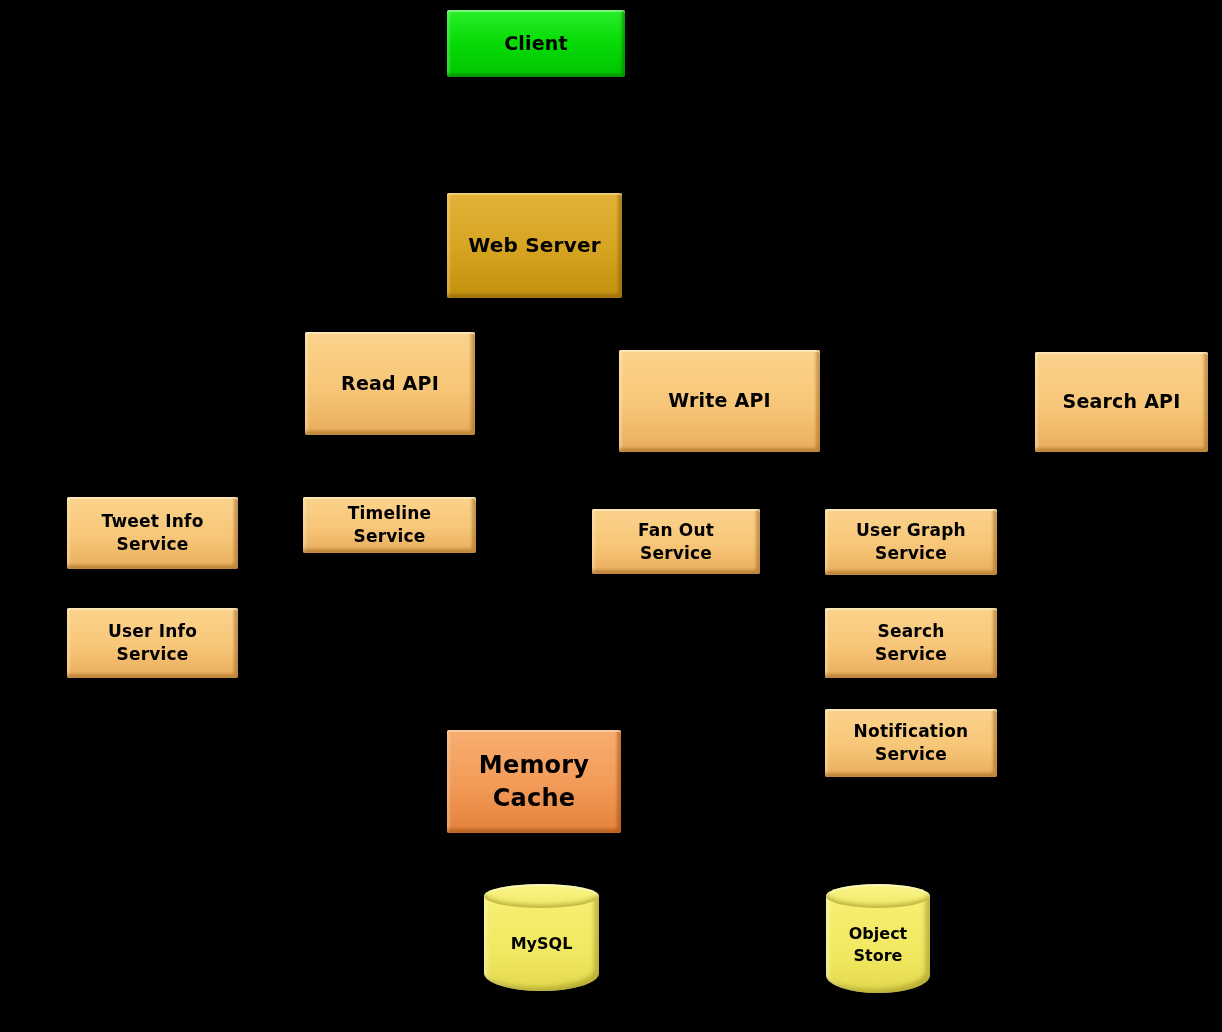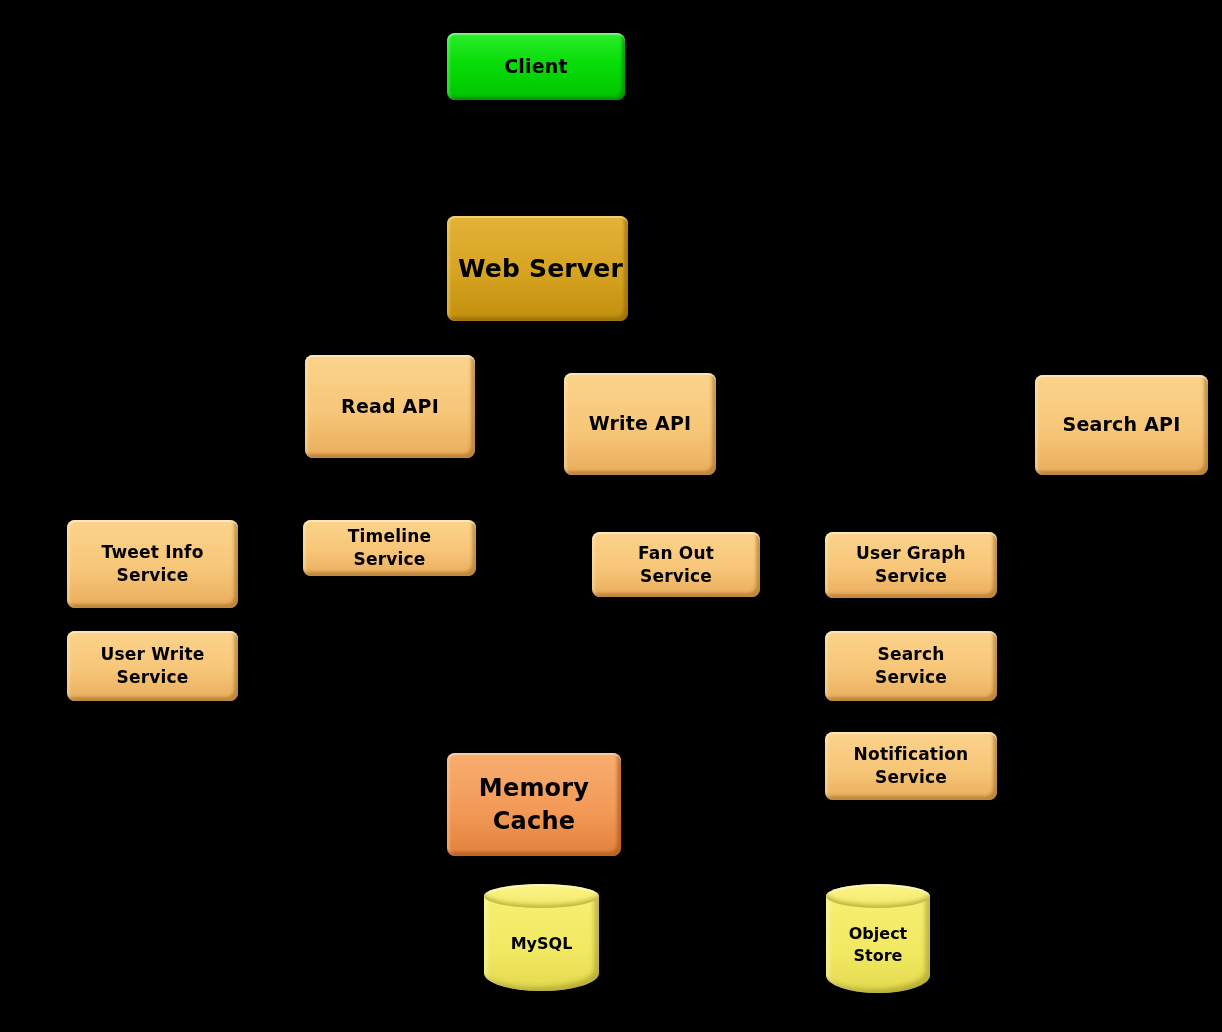--- a/index.html
+++ b/index.html
@@ -17,44 +17,42 @@
   }
   .node{
     position:absolute;
     display:flex;
     flex-direction:column;
     align-items:center;
     justify-content:center;
     text-align:center;
     font-weight:bold;
     color:#000000;
-    border-radius:8px;
+    border-radius:2px;
     letter-spacing:0.2px;
-    margin-top:23px;
   }
   .node .line{
     display:block;
     line-height:1.35;
   }
   
   .green{
     background:linear-gradient(180deg,#2bee2b 0%,#08dc08 45%,#00c400 100%);
     box-shadow:inset 0 2px 0 rgba(255,255,255,.35),
                inset -3px -3px 3px rgba(0,110,0,.55),
                inset 3px 0 2px rgba(190,255,190,.25);
     font-size:19px;
   }
   
   .gold{
     background:linear-gradient(180deg,#e3b238 0%,#d6a321 55%,#c3900e 100%);
     box-shadow:inset 0 2px 0 rgba(255,235,170,.5),
                inset -4px -4px 3px rgba(120,80,0,.45),
                inset 3px 0 2px rgba(255,235,170,.3);
-    font-size:25px;
-    padding-left:6px;
+    font-size:20px;
   }
   
   .tan{
     background:linear-gradient(180deg,#fbd38c 0%,#f7c678 55%,#e9ad5c 100%);
     box-shadow:inset 0 2px 0 rgba(255,240,205,.6),
                inset -4px -4px 3px rgba(150,95,25,.5),
                inset 3px 0 2px rgba(255,240,205,.35);
     font-size:19px;
   }
   .tan.small{
@@ -128,50 +126,50 @@
   </div>
 
   <div class="node gold" style="left:447px;top:193px;width:175px;height:105px">
     <span class="line">Web Server</span>
   </div>
 
   <div class="node tan" style="left:305px;top:332px;width:170px;height:103px">
     <span class="line">Read API</span>
   </div>
 
-  <div class="node tan" style="left:564px;top:350px;width:152px;height:102px">
+  <div class="node tan" style="left:619px;top:350px;width:201px;height:102px">
     <span class="line">Write API</span>
   </div>
 
   <div class="node tan" style="left:1035px;top:352px;width:173px;height:100px">
     <span class="line">Search API</span>
   </div>
 
-  <div class="node tan small" style="left:67px;top:497px;width:171px;height:88px">
+  <div class="node tan small" style="left:67px;top:497px;width:171px;height:72px">
     <span class="line">Tweet Info</span>
     <span class="line">Service</span>
   </div>
 
   <div class="node tan small" style="left:303px;top:497px;width:173px;height:56px">
     <span class="line">Timeline</span>
     <span class="line">Service</span>
   </div>
 
   <div class="node tan small" style="left:592px;top:509px;width:168px;height:65px">
     <span class="line">Fan Out</span>
     <span class="line">Service</span>
   </div>
 
   <div class="node tan small" style="left:825px;top:509px;width:172px;height:66px">
     <span class="line">User Graph</span>
     <span class="line">Service</span>
   </div>
 
   <div class="node tan small" style="left:67px;top:608px;width:171px;height:70px">
-    <span class="line">User Write</span>
+    <span class="line">User Info</span>
     <span class="line">Service</span>
   </div>
 
   <div class="node tan small" style="left:825px;top:608px;width:172px;height:70px">
     <span class="line">Search</span>
     <span class="line">Service</span>
   </div>
 
   <div class="node tan small" style="left:825px;top:709px;width:172px;height:68px">
     <span class="line">Notification</span>

